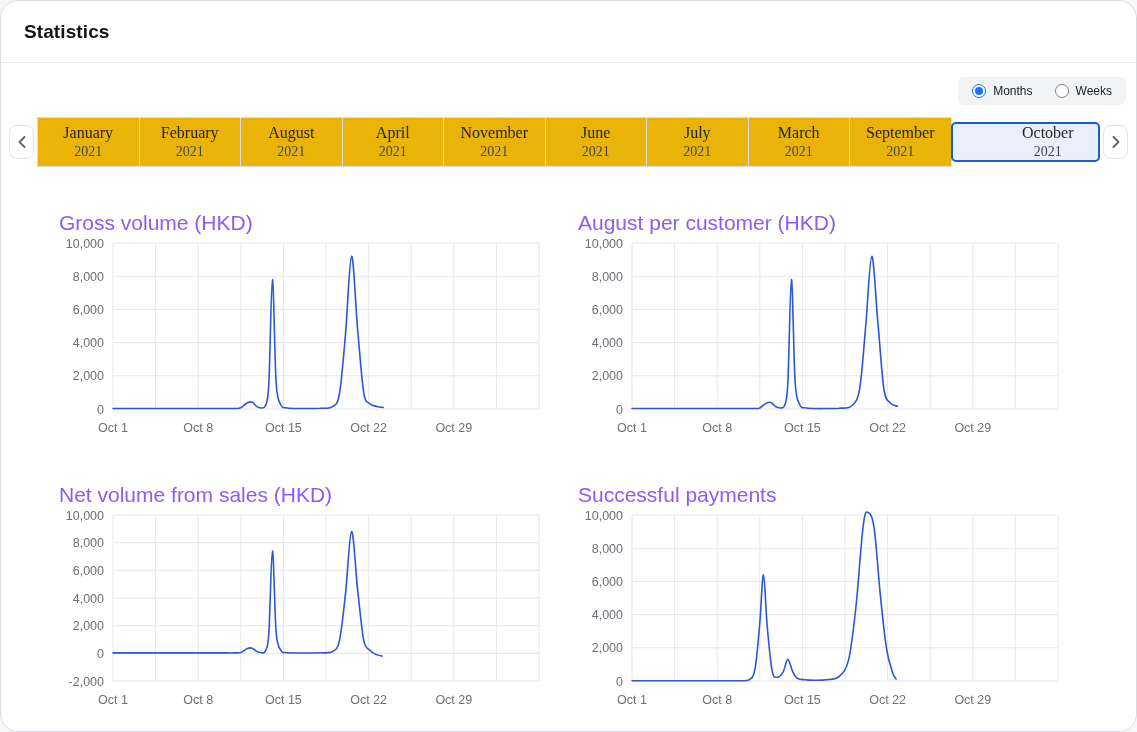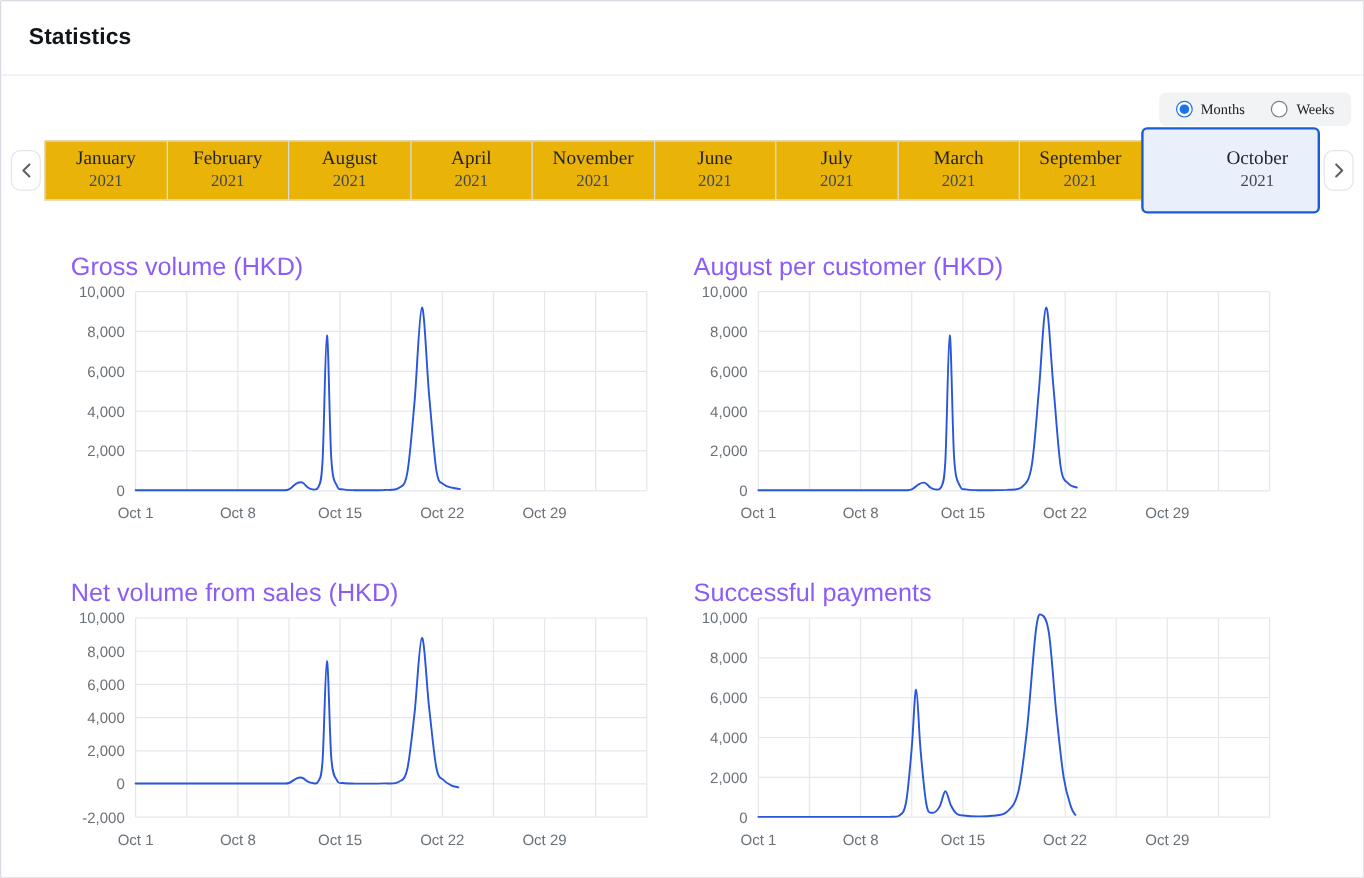--- a/index.html
+++ b/index.html
@@ -1,32 +1,32 @@
 <!DOCTYPE html>
 <html style="--accent: #1a73e8; --sel-border: #1a5cd6; --sel-bg: #e9f0fb;"><head>
 <meta charset="utf-8">
 <style>
   * { box-sizing: border-box; }
   html,body { margin:0; padding:0; background:#f6f7f9; }
   body { font-family: "Liberation Sans", sans-serif; }
   .app {
     width:1137px; height:732px; margin:0 auto;
-    background:#ffffff; border:1px solid #d7dbe1; border-radius:2px;
+    background:#ffffff; border:1px solid #d7dbe1; border-radius:18px;
     overflow:hidden; position:relative;
   }
   .header {
     height:62px; display:flex; align-items:center;
     padding:0 23px; border-bottom:1px solid #e8eaee;
   }
   .header h1 { margin:0; font-size:19px; font-weight:700; color:#111418; letter-spacing:.1px; }
 
   .toolbar { display:flex; justify-content:flex-end; padding:14px 10px 8px 10px; }
   .toggle {
     background:#f1f3f4; border-radius:6px; height:28px;
-    display:flex; align-items:center; gap:22px; padding:0 14px;font-family:Liberation Serif, serif;
+    display:flex; align-items:center; gap:22px; padding:0 14px;
   }
   .radio-opt { display:flex; align-items:center; gap:7px; cursor:pointer; }
   .radio {
     width:14px; height:14px; border-radius:50%; background:#fff;
     border:1.5px solid #7a8087; position:relative; flex:none;
   }
   .radio.checked { border-color:var(--accent); }
   .radio.checked::after {
     content:""; position:absolute; left:2px; top:2px; right:2px; bottom:2px;
     border-radius:50%; background:var(--accent);
@@ -43,21 +43,21 @@
   .month {
     flex:1; height:50px; background:#eab308; border:1px solid #d9dce1;
     margin-left:-1px; display:flex; flex-direction:column; align-items:center;
     justify-content:center; cursor:pointer; font-family:"Liberation Serif", serif;
   }
   .month:first-child { margin-left:0; }
   .month .mname { font-size:16px; color:#1f2227; line-height:18px; }
   .month .myear { font-size:14px; color:#44484e; margin-top:2px; }
   .month.selected {
     border:2px solid var(--sel-border); background:var(--sel-bg);
-    border-radius:5px; height:72px; z-index:2; margin-left:-1px;padding-left:45px;
+    border-radius:5px; height:40px; z-index:2; margin-left:-1px;padding-left:45px;
   }
   .month.selected .mname { font-weight:500; }
 
   .charts {
     display:grid; grid-template-columns:492px 492px;
     column-gap:27px; row-gap:42px; padding:40px 30px 0 56px;
   }
   .chart-title { font-size:21px; color:#8b5cf6; margin:0 0 6px 2px; height:18px; }
   .chart-block svg { display:block; }
   .axis { font-size:12.5px; fill:#697077; font-family:"Liberation Sans", sans-serif; }

